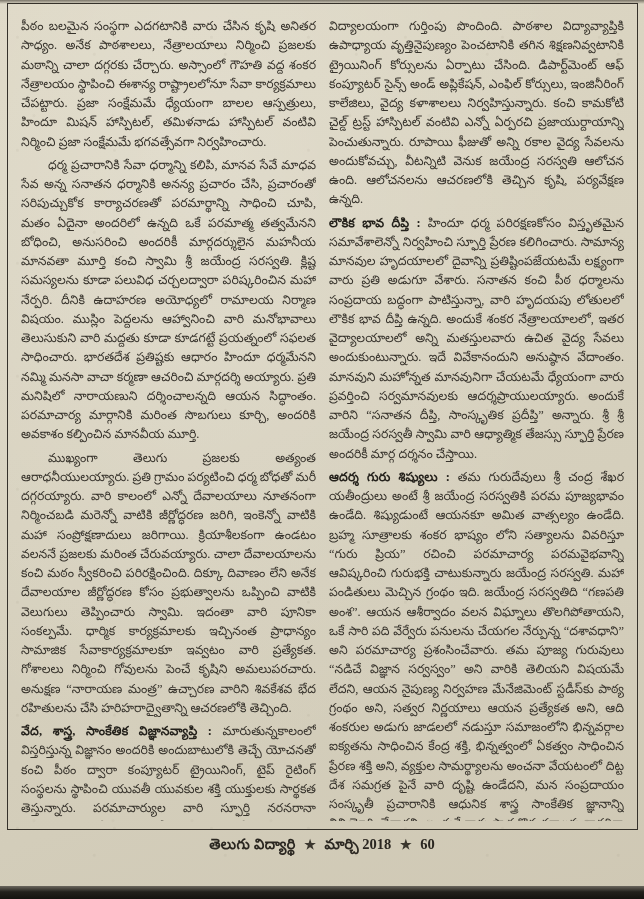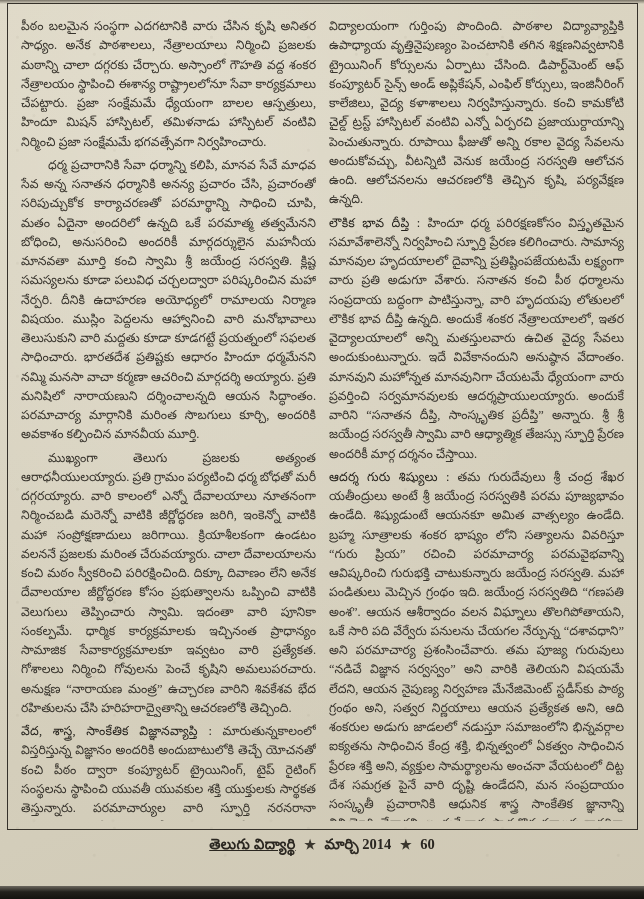--- a/index.html
+++ b/index.html
@@ -39,30 +39,30 @@
   .col {
     width: 296px;
     color: #37332c;
     font-size: 12.4px;
     line-height: 19.25px;
     text-align: justify;
     overflow: hidden;
   }
   .col p { margin: 0 0 4px 0; }
   .col p.indent { text-indent: 27px; }
-  .sec-head { font-weight: normal; color: #24211b; letter-spacing: 0.2px; }
+  .sec-head { font-weight: bold; color: #24211b; letter-spacing: 0.2px; }
   .footer-line {
     position: absolute;
     left: 0; width: 644px; top: 836px;
     text-align: center;
     color: #2a2620;
     font-size: 14.5px;
     font-weight: bold;
   }
-  .footer-line .mag { letter-spacing: 0.3px; text-decoration: underline; }
+  .footer-line .mag { letter-spacing: 0.3px; }
   .footer-line .star { font-size: 13px; color: #3a362e; padding: 0 5px; }
   .footer-line .issue, .footer-line .pagenum { font-family: "Liberation Serif", serif; }
   
   .speckle {
     position: absolute; inset: 0; pointer-events: none;
     background-image:
       radial-gradient(circle at 18% 33%, rgba(90,80,60,0.05) 0 1px, transparent 2px),
       radial-gradient(circle at 72% 61%, rgba(90,80,60,0.05) 0 1px, transparent 2px),
       radial-gradient(circle at 43% 82%, rgba(90,80,60,0.04) 0 1px, transparent 2px);
     background-size: 97px 113px, 131px 89px, 79px 141px;
@@ -97,19 +97,19 @@
           <span class="sec-head">ఆదర్శ గురు శిష్యులు :</span><span> తమ గురుదేవులు శ్రీ చంద్ర శేఖర యతీంద్రులు అంటే శ్రీ జయేంద్ర సరస్వతికి పరమ పూజ్యభావం ఉండేది. శిష్యుడుంటే ఆయనకూ అమిత వాత్సల్యం ఉండేది. బ్రహ్మ సూత్రాలకు శంకర భాష్యం లోని సత్యాలను వివరిస్తూ “గురు ప్రియ” రచించి పరమాచార్య పరమవైభవాన్ని ఆవిష్కరించి గురుభక్తి చాటుకున్నారు జయేంద్ర సరస్వతి. మహా పండితులు మెచ్చిన గ్రంథం ఇది. జయేంద్ర సరస్వతిది “గణపతి అంశ”. ఆయన ఆశీర్వాదం వలన విఘ్నాలు తొలగిపోతాయని, ఒకే సారి పది వేర్వేరు పనులను చేయగల నేర్పున్న “దశావధాని” అని పరమాచార్య ప్రశంసించేవారు. తమ పూజ్య గురువులు “నడిచే విజ్ఞాన సర్వస్వం” అని వారికి తెలియని విషయమే లేదని, ఆయన నైపుణ్య నిర్వహణ మేనేజిమెంట్ స్టడీస్‌కు పాఠ్య గ్రంథం అని, సత్వర నిర్ణయాలు ఆయన ప్రత్యేకత అని, ఆది శంకరుల అడుగు జాడలలో నడుస్తూ సమాజంలోని భిన్నవర్గాల ఐక్యతను సాధించిన కేంద్ర శక్తి, భిన్నత్వంలో ఏకత్వం సాధించిన ప్రేరణ శక్తి అని, వ్యక్తుల సామర్థ్యాలను అంచనా వేయటంలో దిట్ట దేశ సమగ్రత పైనే వారి దృష్టి ఉండేదని, మన సంప్రదాయం సంస్కృతీ ప్రచారానికి ఆధునిక శాస్త్ర సాంకేతిక జ్ఞానాన్ని వినియోగించేవారని, అందుకే వారు పాత కొత్త తరాలకు వారధిగా నిలిచారని శ్రీ శంకర విజయేంద్ర సరస్వతి తెలియజేశారు. “జన కళ్యాణ్ – జన జాగరణ” ఉద్యమం ద్వారా సమాజం దగ్గరకు హిందూ మఠాన్ని, ధర్మాన్ని తీసుకు వచ్చిన ఘనత జయేంద్ర సరస్వతిదే.</span>
         </p>
       </div>
 
     </div>
   </div>
 
   <div class="footer-line">
     <span class="mag">తెలుగు విద్యార్థి</span>
     <span class="star">★</span>
-    <span class="issue">మార్చి 2014</span>
+    <span class="issue">మార్చి 2018</span>
     <span class="star">★</span>
     <span class="pagenum">60</span>
   </div>
 
   <div class="scan-bottom-edge"></div>
 </div>
 
 </body></html>

